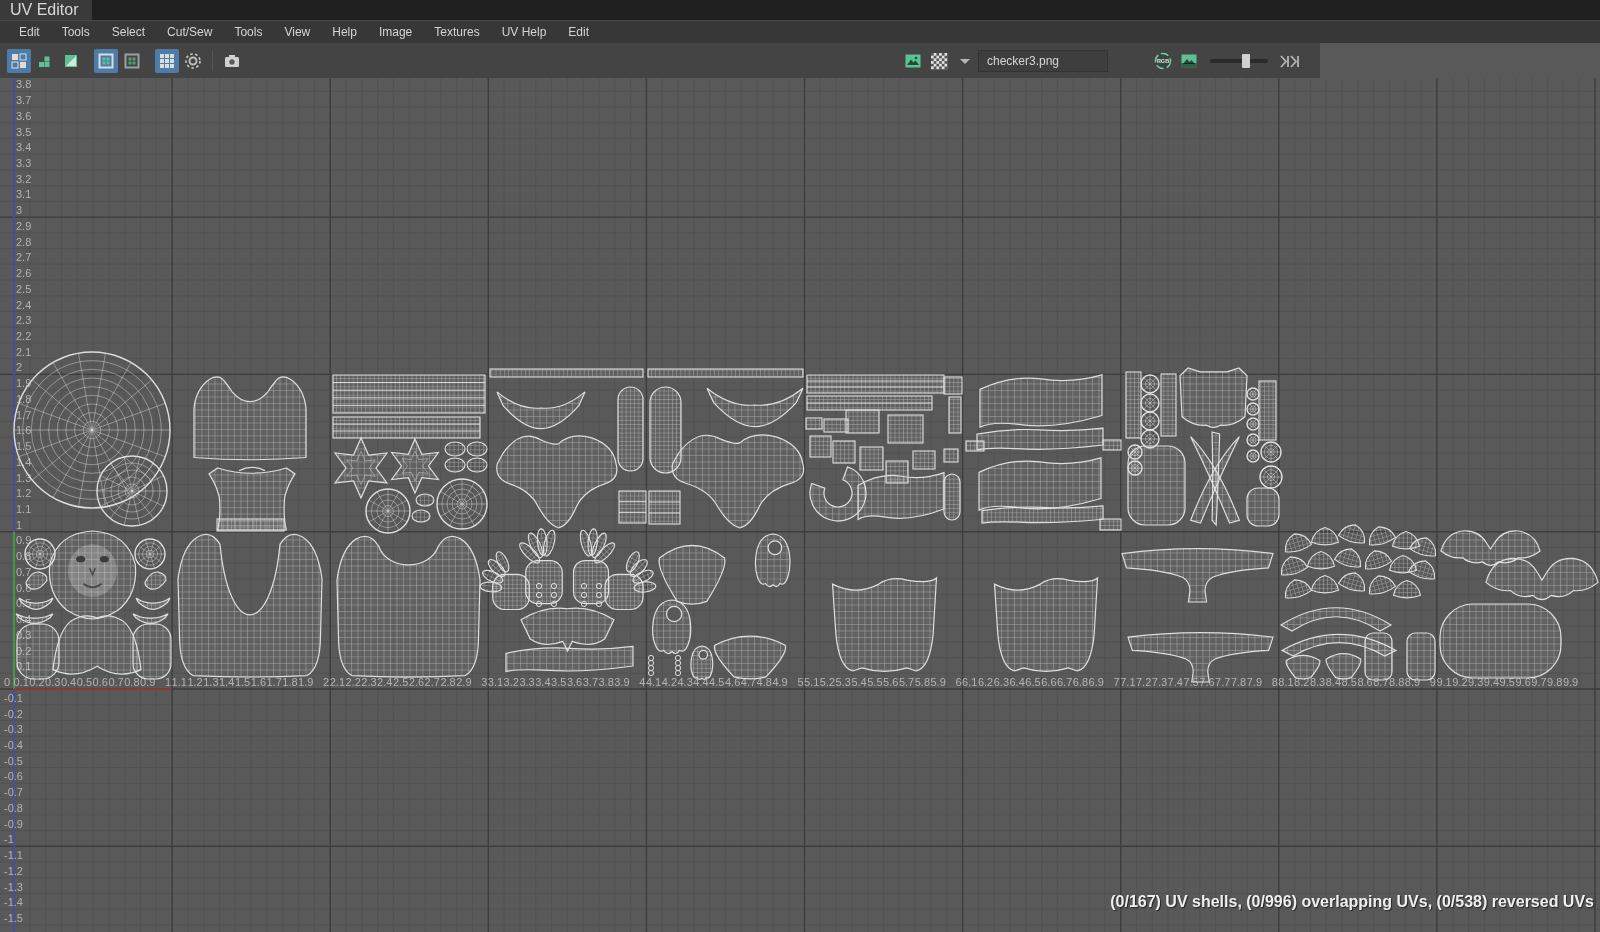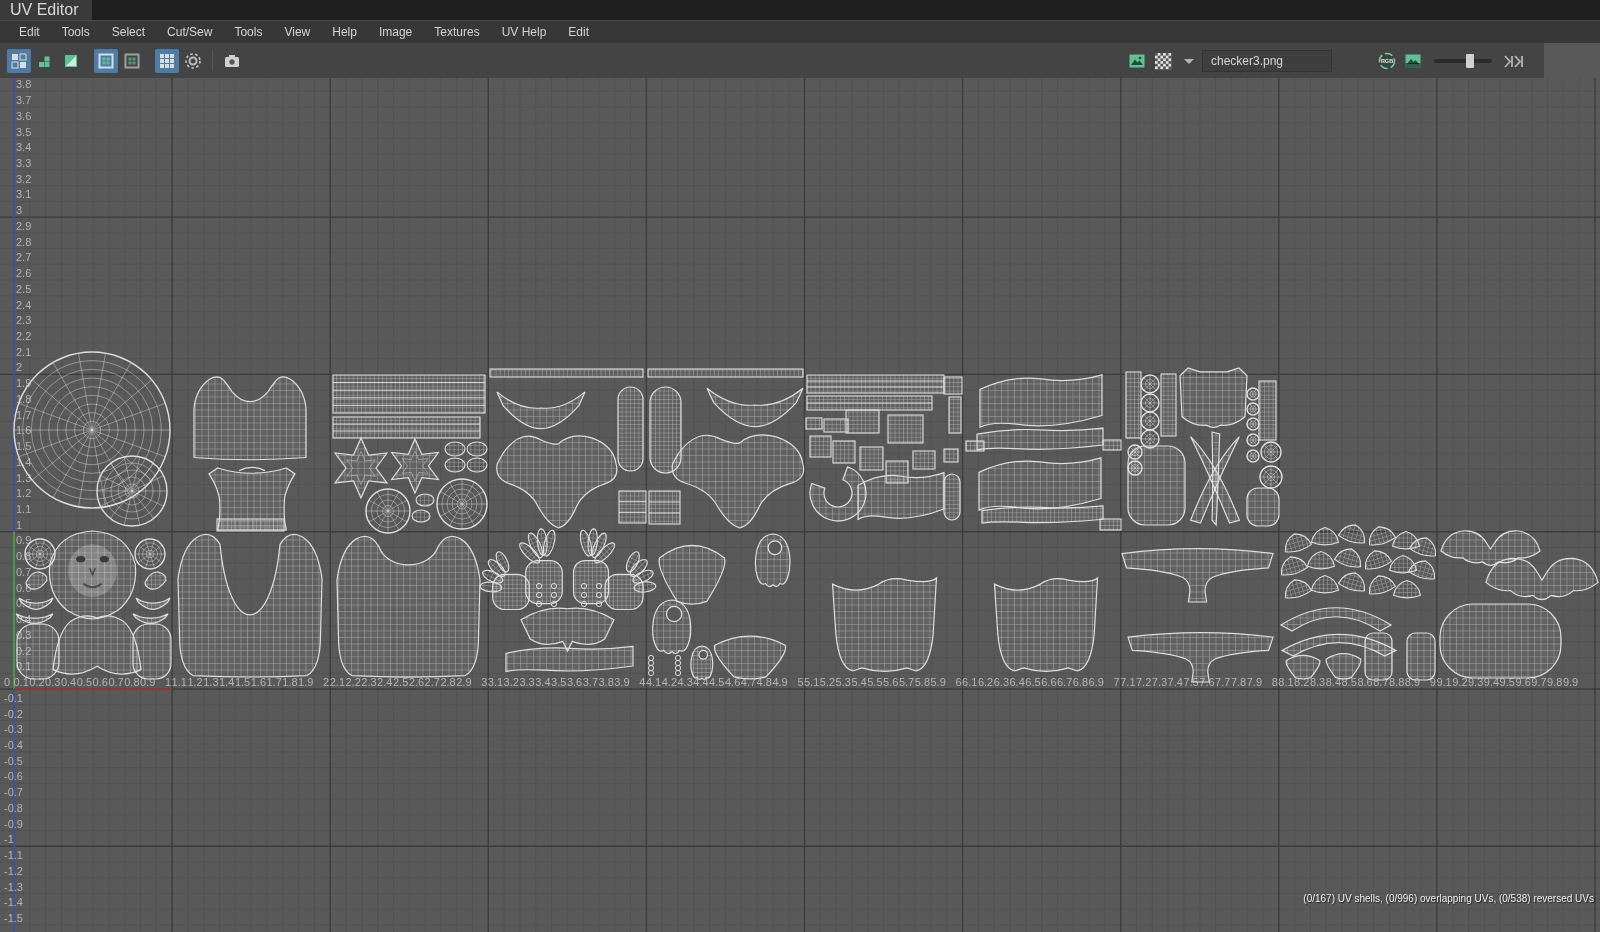--- a/index.html
+++ b/index.html
@@ -4,33 +4,33 @@
 <style>
   html,body{margin:0;padding:0;width:1600px;height:932px;overflow:hidden;
     background:#595959;font-family:"Liberation Sans",sans-serif;
     -webkit-font-smoothing:antialiased;}
   #titlebar{position:absolute;top:0;left:0;width:1600px;height:20px;background:#1f1f1f;}
   #uv-tab{display:inline-block;height:20px;line-height:20px;padding:0 14px 0 10px;
     background:#3a3a3a;color:#d9d9d9;font-size:16px;}
   #menubar{position:absolute;top:20px;left:0;width:1600px;height:23px;background:#373737;
     border-top:1px solid #4a4a4a;box-sizing:border-box;display:flex;align-items:center;padding-left:8px;}
   .menu-item{color:#d4d4d4;font-size:12px;padding:0 11px;height:23px;line-height:23px;cursor:default;}
-  #toolbar{position:absolute;top:43px;left:0;width:1544px;height:35px;background:#444444;
+  #toolbar{position:absolute;top:43px;left:0;width:1320px;height:35px;background:#444444;
     display:flex;align-items:center;padding:0 6px;box-sizing:border-box;}
   .tbtn{width:24px;height:24px;border-radius:2px;display:flex;align-items:center;justify-content:center;margin:0 1px;}
   .tbtn.active{background:#4e7ca8;}
   .tsep{width:9px;height:24px;}
   .tsep2{width:1px;height:20px;background:#555;margin:0 6px;}
   #right-tools{margin-left:auto;display:flex;align-items:center;}
   #texture-field{width:112px;height:20px;background:#3e3e3e;border:1px solid #333;
     color:#d6d6d6;font-size:12px;padding:0 8px;font-family:"Liberation Sans",sans-serif;outline:none;}
   #dim-slider{width:58px;height:4px;background:#2b2b2b;border-radius:2px;position:relative;margin:0 8px;}
   #dim-handle{position:absolute;top:-5px;width:8px;height:14px;background:#d0d0d0;border-radius:1px;}
   #canvas-wrap{position:absolute;top:78px;left:0;width:1600px;height:854px;}
-  #statusbar{position:absolute;right:6px;top:893px;color:#efefef;font-size:10px;font-weight:normal;
+  #statusbar{position:absolute;right:6px;top:893px;color:#efefef;font-size:16px;font-weight:bold;
     text-shadow:1px 1px 1px rgba(0,0,0,.6);}
 </style>
 </head>
 <body>
 
 <div id="titlebar">
   <span id="uv-tab">UV Editor</span>
 </div>
 
 <div id="menubar">

